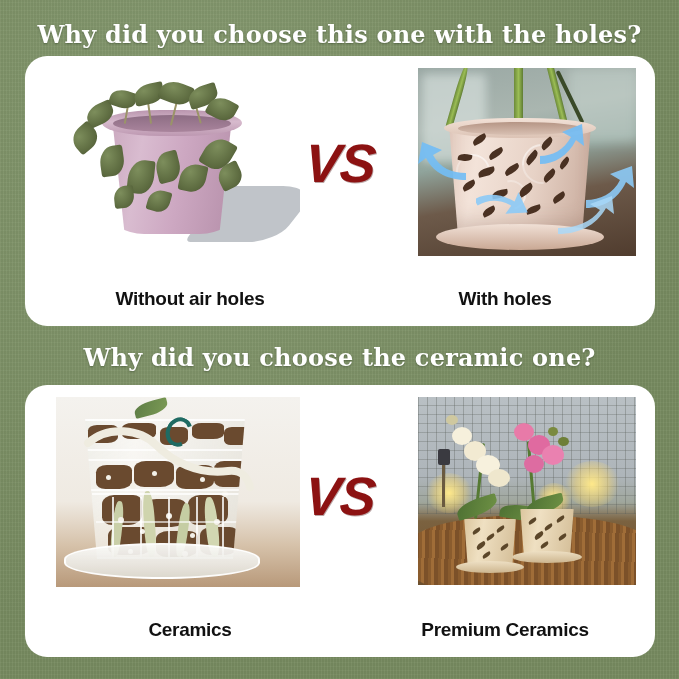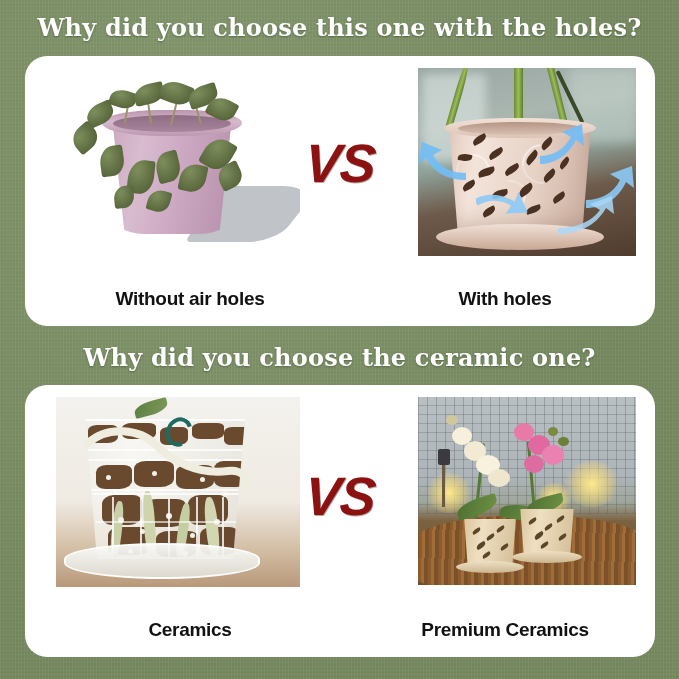--- a/index.html
+++ b/index.html
@@ -24,21 +24,21 @@
     left:0; width:679px;
     text-align:center;
     color:#ffffff;
     font-family:"DejaVu Serif", "Liberation Serif", serif;
     font-weight:bold;
     font-size:24px;
     letter-spacing:.2px;
     text-shadow:0 1px 2px rgba(40,55,30,.45);
     white-space:nowrap;
   }
-  #heading-1{ top:13px; }
+  #heading-1{ top:20px; }
   #heading-2{ top:343px; }
 
   .card{
     position:absolute;
     left:25px; width:630px;
     background:#ffffff;
     border-radius:22px;
     overflow:hidden;
   }
   #card-1{ top:56px; height:270px; }

